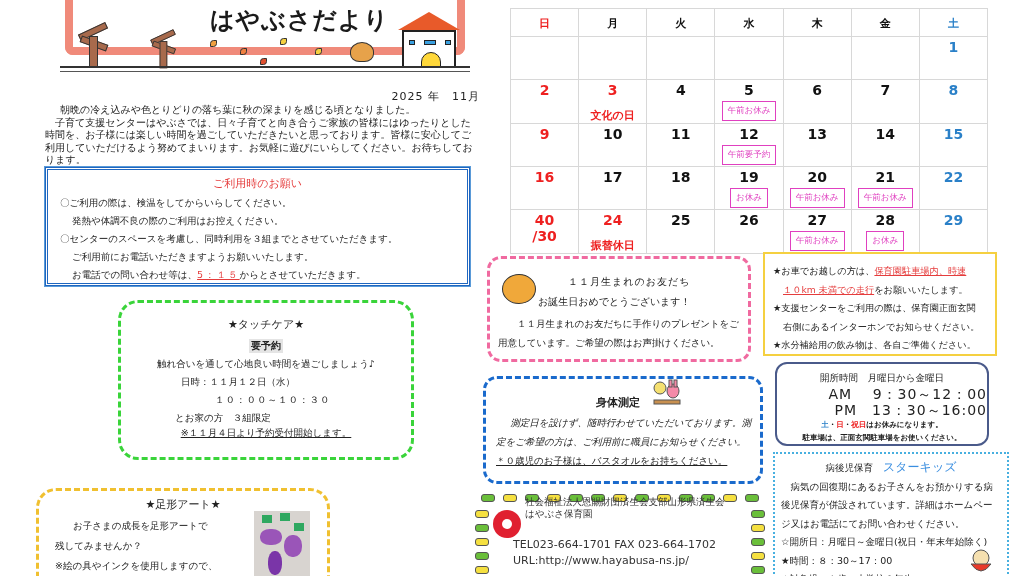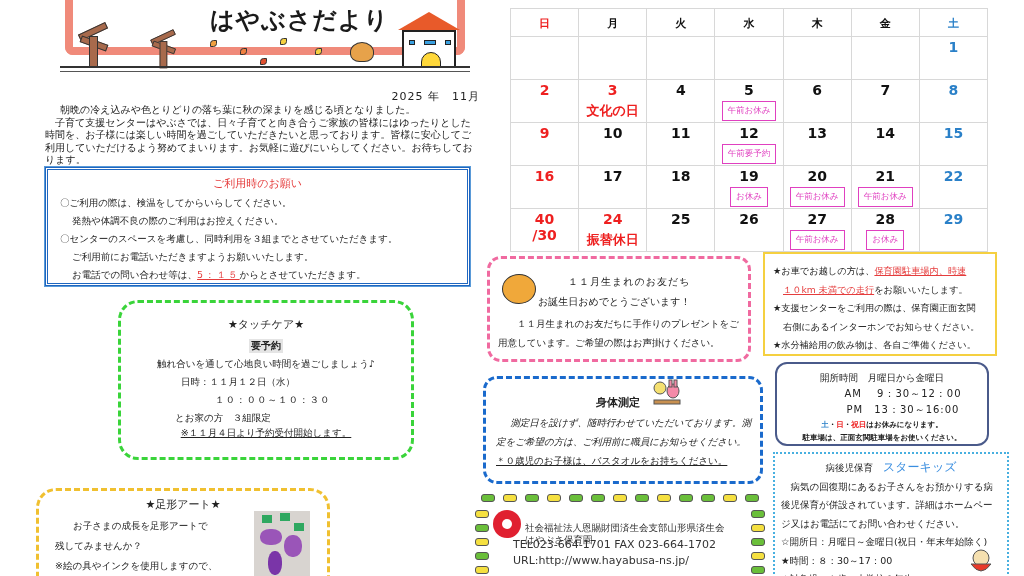--- a/index.html
+++ b/index.html
@@ -52,21 +52,21 @@
   .foot-photo .potato { position: absolute; background: #9a55b8; border-radius: 45%; }
 
   
   .cal { left: 510px; top: 8px; width: 478px; border-collapse: collapse; table-layout: fixed; }
   .cal td { border: 1px solid #d8d8d8; text-align: center; vertical-align: top; font-weight: bold; font-size: 14px; padding-top: 2px; }
   .cal tr.head td { height: 28px; font-size: 11px; vertical-align: middle; }
   .cal tr.wk td { height: 43px; }
   .sun { color: #ee2020; }
   .sat { color: #2a80c8; }
   .wd { color: #111; }
-  .holiday { display: block; font-size: 13px; color: #ee2020; margin-top: 4px; }
+  .holiday { display: block; font-size: 11px; color: #ee2020; margin-top: 10px; }
   .badge { display: inline-block; border: 1px solid #e040c0; color: #e040c0; font-size: 8.5px; font-weight: normal; padding: 3px 5px; margin-top: 3px; }
 
   
   .bday { left: 487px; top: 256px; width: 264px; height: 106px; border: 3px dashed #f06aa0; border-radius: 14px; }
   .bday .l1 { position: absolute; left: 78px; top: 16px; font-size: 10px; letter-spacing: 1px; }
   .bday .l2 { position: absolute; left: 48px; top: 36px; font-size: 10px; }
   .bday .l3 { position: absolute; left: 8px; top: 55px; width: 245px; font-size: 9.5px; line-height: 19px; text-indent: 2em; }
   .bday-squirrel { left: 502px; top: 274px; width: 34px; height: 30px; background: #f0a83a; border: 1px solid #333; border-radius: 50%; }
 
   
@@ -78,29 +78,29 @@
   .measure { left: 483px; top: 376px; width: 280px; height: 108px; border: 3px dashed #1a6acc; border-radius: 14px; }
   .measure .ttl { position: absolute; left: 110px; top: 16px; font-size: 11px; font-weight: bold; }
   .measure .body { position: absolute; left: 10px; top: 34px; width: 258px; font-size: 9.5px; line-height: 19px; }
   .measure .body .indent { text-indent: 1.5em; font-style: italic; }
   .measure .u { text-decoration: underline; }
   .scale-icon { left: 652px; top: 378px; width: 30px; height: 28px; }
 
   
   .hours { left: 775px; top: 362px; width: 214px; height: 84px; border: 2px solid #4a5a8a; border-radius: 12px; text-align: center; padding-top: 6px; }
   .hours .t { font-size: 9.5px; line-height: 16px; }
-  .hours .tm { font-size: 10px; line-height: 16px; letter-spacing: 1px; text-align: center; padding-left: 42px; }
+  .hours .tm { font-size: 14px; line-height: 16px; letter-spacing: 1px; text-align: right; padding-left: 42px; }
   .hours .small { font-size: 7.5px; line-height: 13px; font-weight: bold; }
 
   
   .contact { left: 473px; top: 488px; width: 300px; height: 88px; }
   .dot { position: absolute; width: 14px; height: 8px; border: 1px solid #555; border-radius: 3px; }
   .logo { position: absolute; left: 20px; top: 22px; width: 28px; height: 28px; border-radius: 50%; background: #e02030; }
   .logo::after { content: ""; position: absolute; left: 9px; top: 9px; width: 10px; height: 10px; background: #fff; border-radius: 50%; }
-  .contact .org { position: absolute; left: 52px; top: 34px; font-size: 9.5px; line-height: 12px; color: #333; }
+  .contact .org { position: absolute; left: 52px; top: 8px; font-size: 9.5px; line-height: 12px; color: #333; }
   .contact .addr { position: absolute; left: 40px; top: 49px; font-size: 11px; line-height: 16px; color: #333; }
 
   
   .sick { left: 773px; top: 452px; width: 236px; height: 130px; border: 2px dotted #48b0e0; padding: 4px 6px; font-size: 9.5px; line-height: 18.5px; }
   .sick .ttl { text-align: center; }
   .sick .ttl .blue { color: #3a8ee0; font-size: 12px; margin-left: 10px; }
   .sick .ind { text-indent: 1em; }
   .dog-icon { left: 968px; top: 548px; width: 26px; height: 28px; }
 </style>
 </head>

